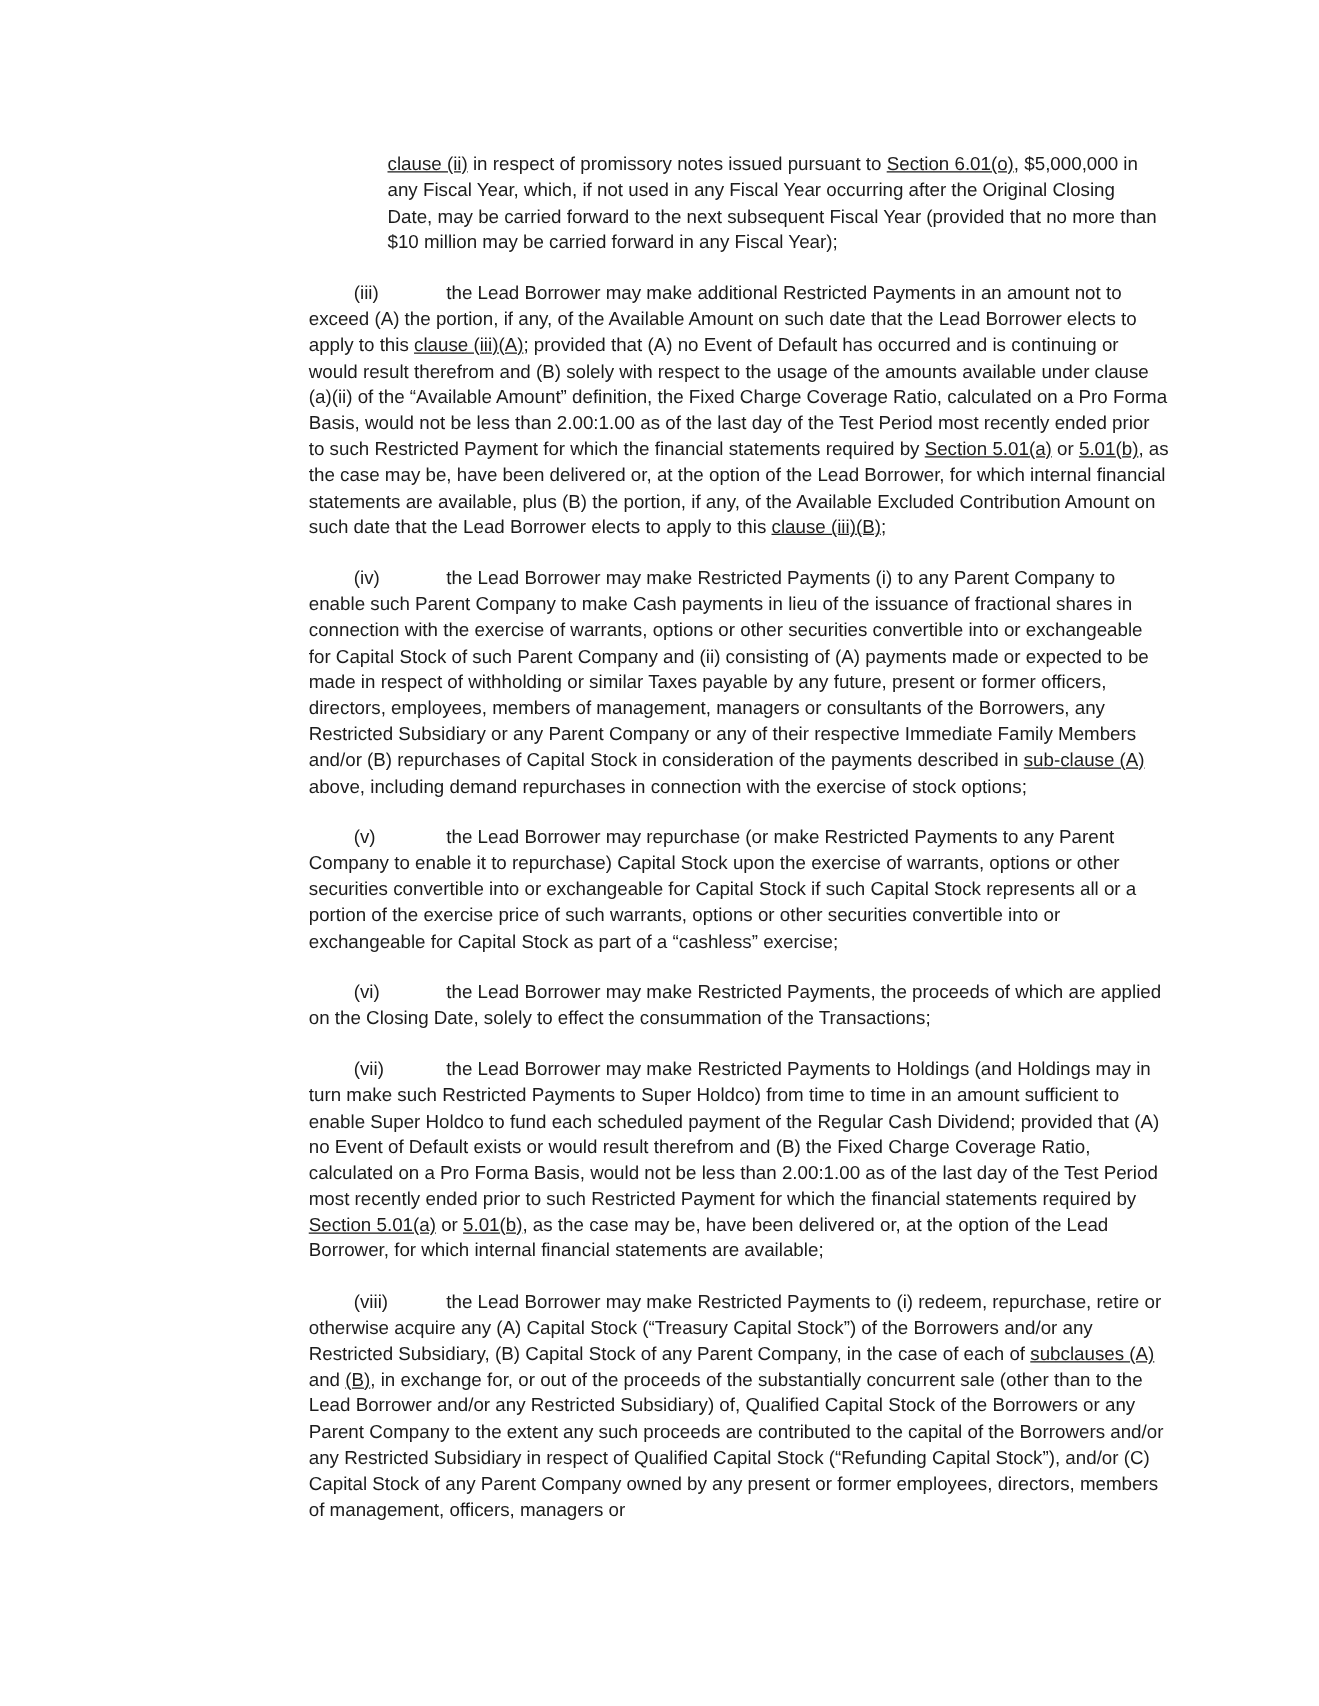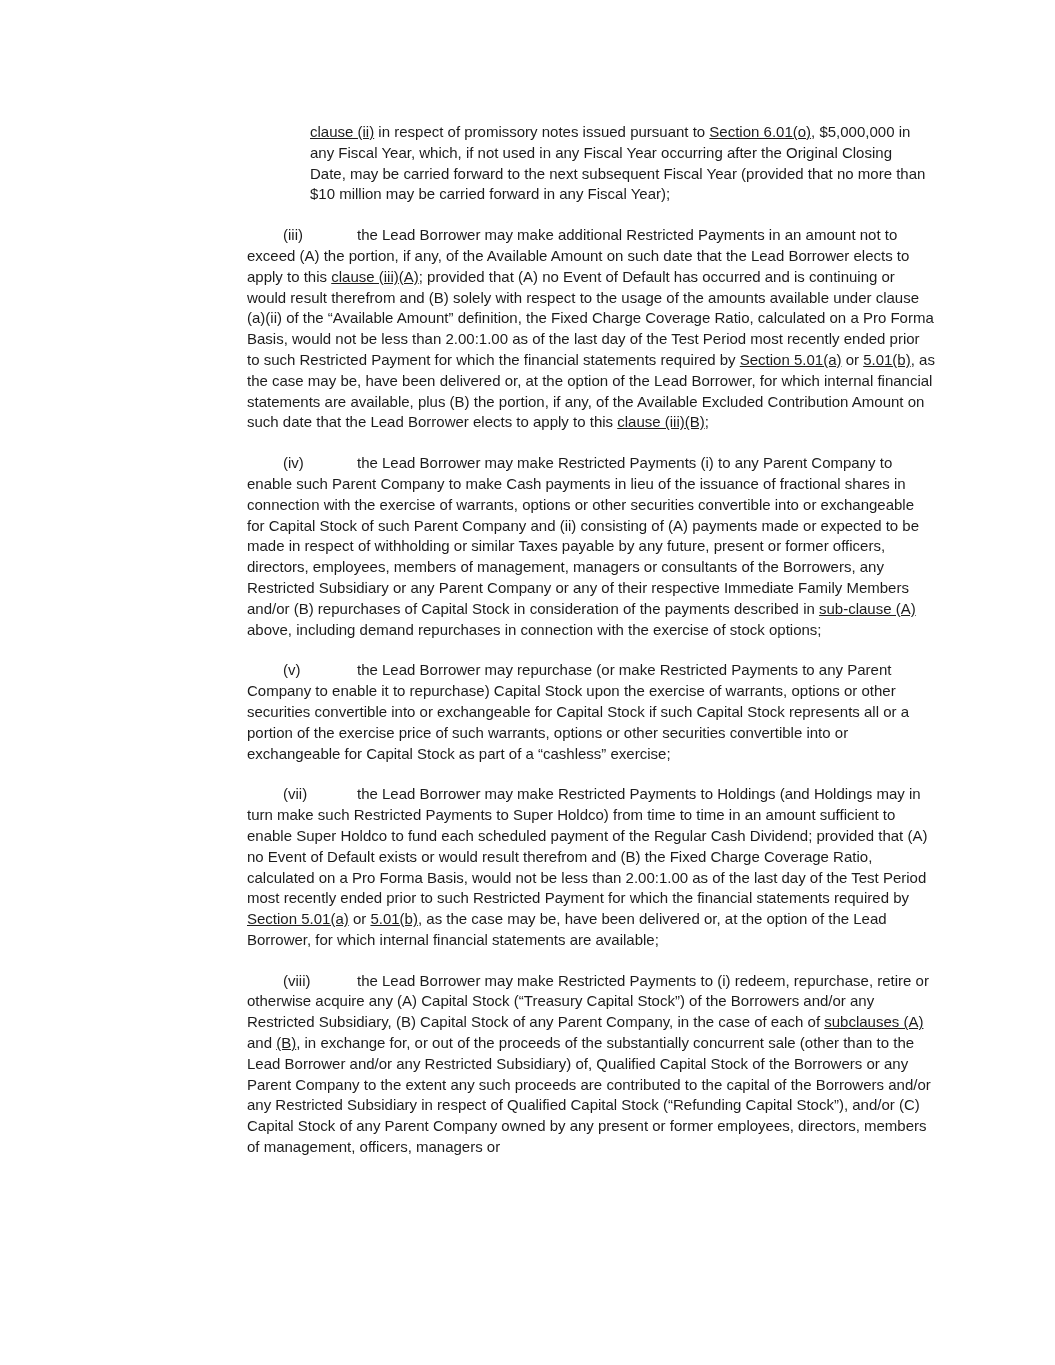--- a/index.html
+++ b/index.html
@@ -61,20 +61,23 @@
   </div>
 
   <div class="para">
     <span class="num">(iv)</span><span><span>the Lead Borrower may make Restricted Payments (i) to any Parent Company to enable such Parent Company to make Cash payments in lieu of the issuance of fractional shares in connection with the exercise of warrants, options or other securities convertible into or exchangeable for Capital Stock of such Parent Company and (ii) consisting of (A) payments made or expected to be made in respect of withholding or similar Taxes payable by any future, present or former officers, directors, employees, members of management, managers or consultants of the Borrowers, any Restricted Subsidiary or any Parent Company or any of their respective Immediate Family Members and/or (B) repurchases of Capital Stock in consideration of the payments described in </span><span class="u">sub-clause (A)</span><span> above, including demand repurchases in connection with the exercise of stock options;</span></span>
   </div>
 
   <div class="para">
     <span class="num">(v)</span><span><span>the Lead Borrower may repurchase (or make Restricted Payments to any Parent Company to enable it to repurchase) Capital Stock upon the exercise of warrants, options or other securities convertible into or exchangeable for Capital Stock if such Capital Stock represents all or a portion of the exercise price of such warrants, options or other securities convertible into or exchangeable for Capital Stock as part of a “cashless” exercise;</span></span>
   </div>
 
+  <div class="para">
+    <span class="num">(vi)</span><span><span>the Lead Borrower may make Restricted Payments, the proceeds of which are applied on the Closing Date, solely to effect the consummation of the Transactions;</span></span>
+  </div>
 
   <div class="para">
     <span class="num">(vii)</span><span><span>the Lead Borrower may make Restricted Payments to Holdings (and Holdings may in turn make such Restricted Payments to Super Holdco) from time to time in an amount sufficient to enable Super Holdco to fund each scheduled payment of the Regular Cash Dividend; provided that (A) no Event of Default exists or would result therefrom and (B) the Fixed Charge Coverage Ratio, calculated on a Pro Forma Basis, would not be less than 2.00:1.00 as of the last day of the Test Period most recently ended prior to such Restricted Payment for which the financial statements required by </span><span class="u">Section 5.01(a)</span><span> or </span><span class="u">5.01(b)</span><span>, as the case may be, have been delivered or, at the option of the Lead Borrower, for which internal financial statements are available;</span></span>
   </div>
 
   <div class="para">
     <span class="num">(viii)</span><span><span>the Lead Borrower may make Restricted Payments to (i) redeem, repurchase, retire or otherwise acquire any (A) Capital Stock (“Treasury Capital Stock”) of the Borrowers and/or any Restricted Subsidiary, (B) Capital Stock of any Parent Company, in the case of each of </span><span class="u">subclauses (A)</span><span> and </span><span class="u">(B)</span><span>, in exchange for, or out of the proceeds of the substantially concurrent sale (other than to the Lead Borrower and/or any Restricted Subsidiary) of, Qualified Capital Stock of the Borrowers or any Parent Company to the extent any such proceeds are contributed to the capital of the Borrowers and/or any Restricted Subsidiary in respect of Qualified Capital Stock (“Refunding Capital Stock”), and/or (C) Capital Stock of any Parent Company owned by any present or former employees, directors, members of management, officers, managers or</span></span>
   </div>
 
 </div>

